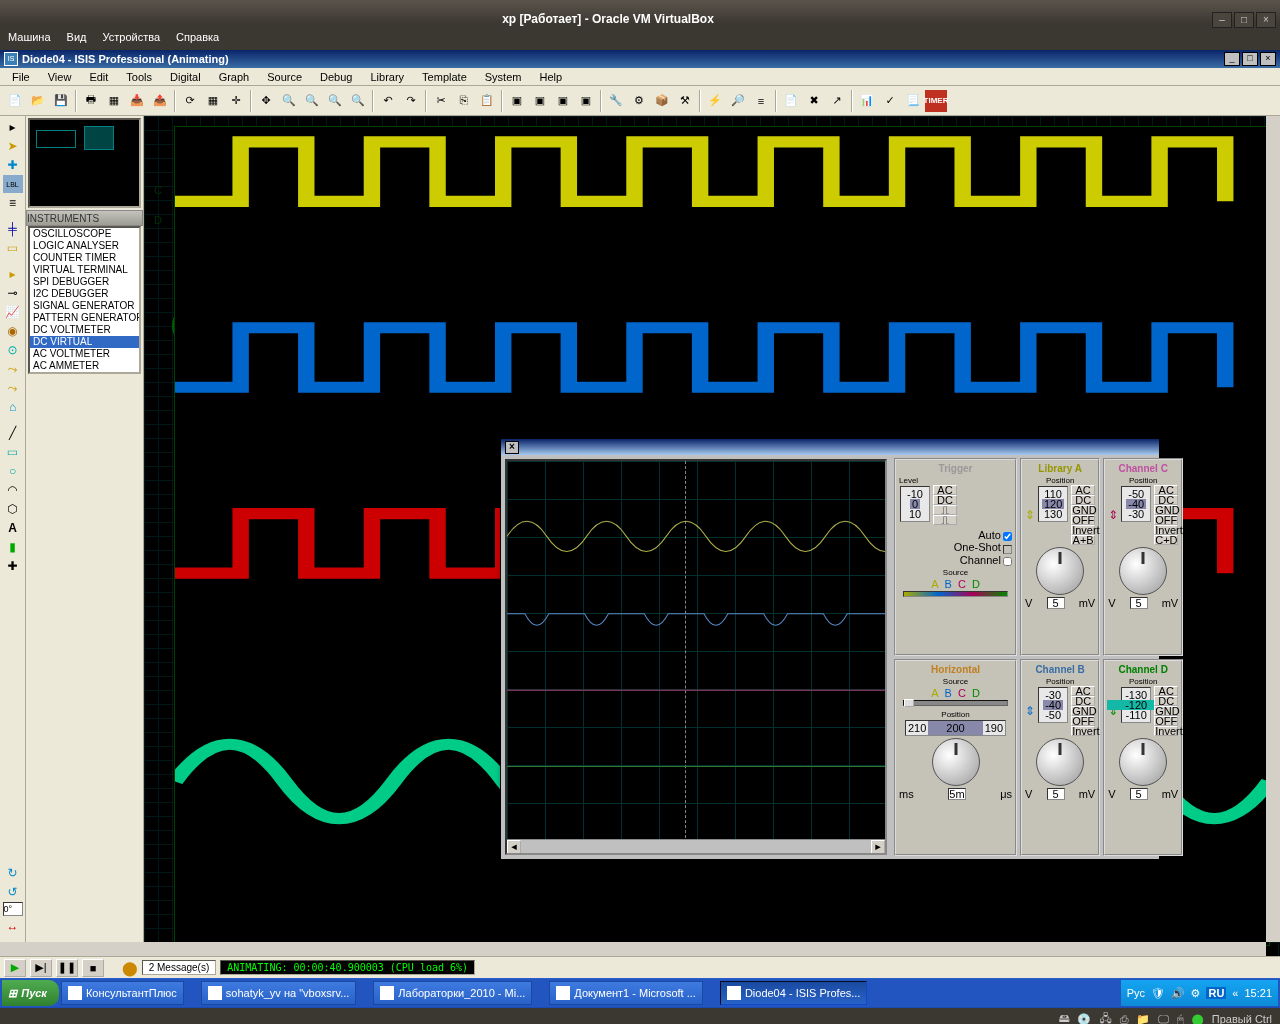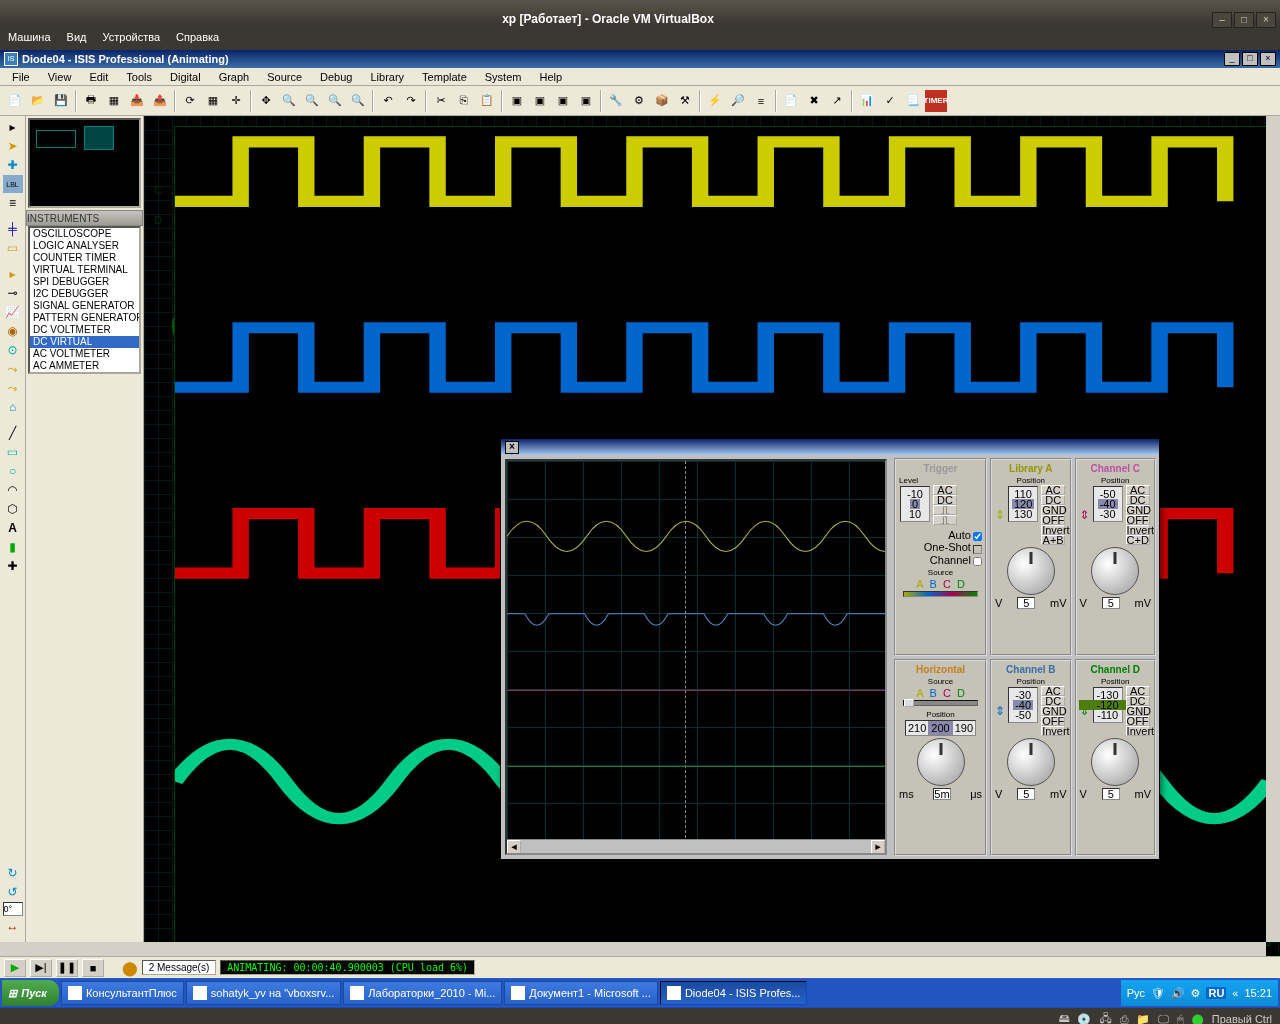--- a/index.html
+++ b/index.html
@@ -419,21 +419,21 @@
                 <span style="color:#06c">B</span>
                 <span style="color:#a05">C</span>
                 <span style="color:#080">D</span>
               </div>
               <div style="height:6px;background:#888;border:1px inset #666;margin:1px 4px;position:relative">
                 <div style="position:absolute;left:0;width:10px;top:-2px;bottom:-2px;background:#ddd;border:1px outset #fff"></div>
               </div>
               <div style="text-align:center;font-size:8px;margin-top:4px">Position</div>
               <div style="display:flex;justify-content:center;gap:0;background:#e8e8e8;border:1px inset #888;margin:1px 6px;font-family:monospace;font-size:9px">
                 <span style="padding:1px 2px">210</span>
-                <span style="padding:1px 3px;background:#88a">200</span>
+                <span style="padding:1px 18px;background:#88a">200</span>
                 <span style="padding:1px 2px">190</span>
               </div>
               <div class="knob"></div>
               <div class="scale-row">
                 <span>ms</span>
                 <div class="scale-box">5m</div>
                 <span>μs</span>
               </div>
             </div>
 
@@ -463,21 +463,21 @@
               </div>
             </div>
 
             <div class="osc-panel">
               <div class="osc-panel-title chD">Channel D</div>
               <div style="text-align:center;font-size:8px">Position</div>
               <div class="top-row">
                 <div style="color:#080;font-size:12px;align-self:center">⇕</div>
                 <div class="dial">
                   <span>-130</span>
-                  <span style="background:#4d7c0f;padding:0 18px">-120</span>
+                  <span style="background:#14b8a6;padding:0 18px">-120</span>
                   <span>-110</span>
                 </div>
                 <div class="mini-btns">
                   <div class="mini-btn">AC</div>
                   <div class="mini-btn">DC</div>
                   <div class="mini-btn">GND</div>
                   <div class="mini-btn">OFF</div>
                   <div class="mini-btn">Invert</div>
                 </div>
               </div>
@@ -506,21 +506,21 @@
     <span style="color:#c80;font-size:14px">⬤</span>
     <span class="status-txt">2 Message(s)</span>
     <span class="anim-txt">ANIMATING: 00:00:40.900003 (CPU load 6%)</span>
   </div>
 
   <div class="xp-taskbar">
     <div class="start-btn">
       <span style="margin-right:4px">⊞</span>
       <span>Пуск</span>
     </div>
-    <div id="tasks" style="display:flex;gap:2px">
+    <div id="tasks" style="display:flex;gap:17px">
       <div class="task-item">
         <div class="task-icon"></div>
         <span>КонсультантПлюс</span>
       </div>
       <div class="task-item">
         <div class="task-icon"></div>
         <span>sohatyk_yv на "vboxsrv...</span>
       </div>
       <div class="task-item">
         <div class="task-icon"></div>

